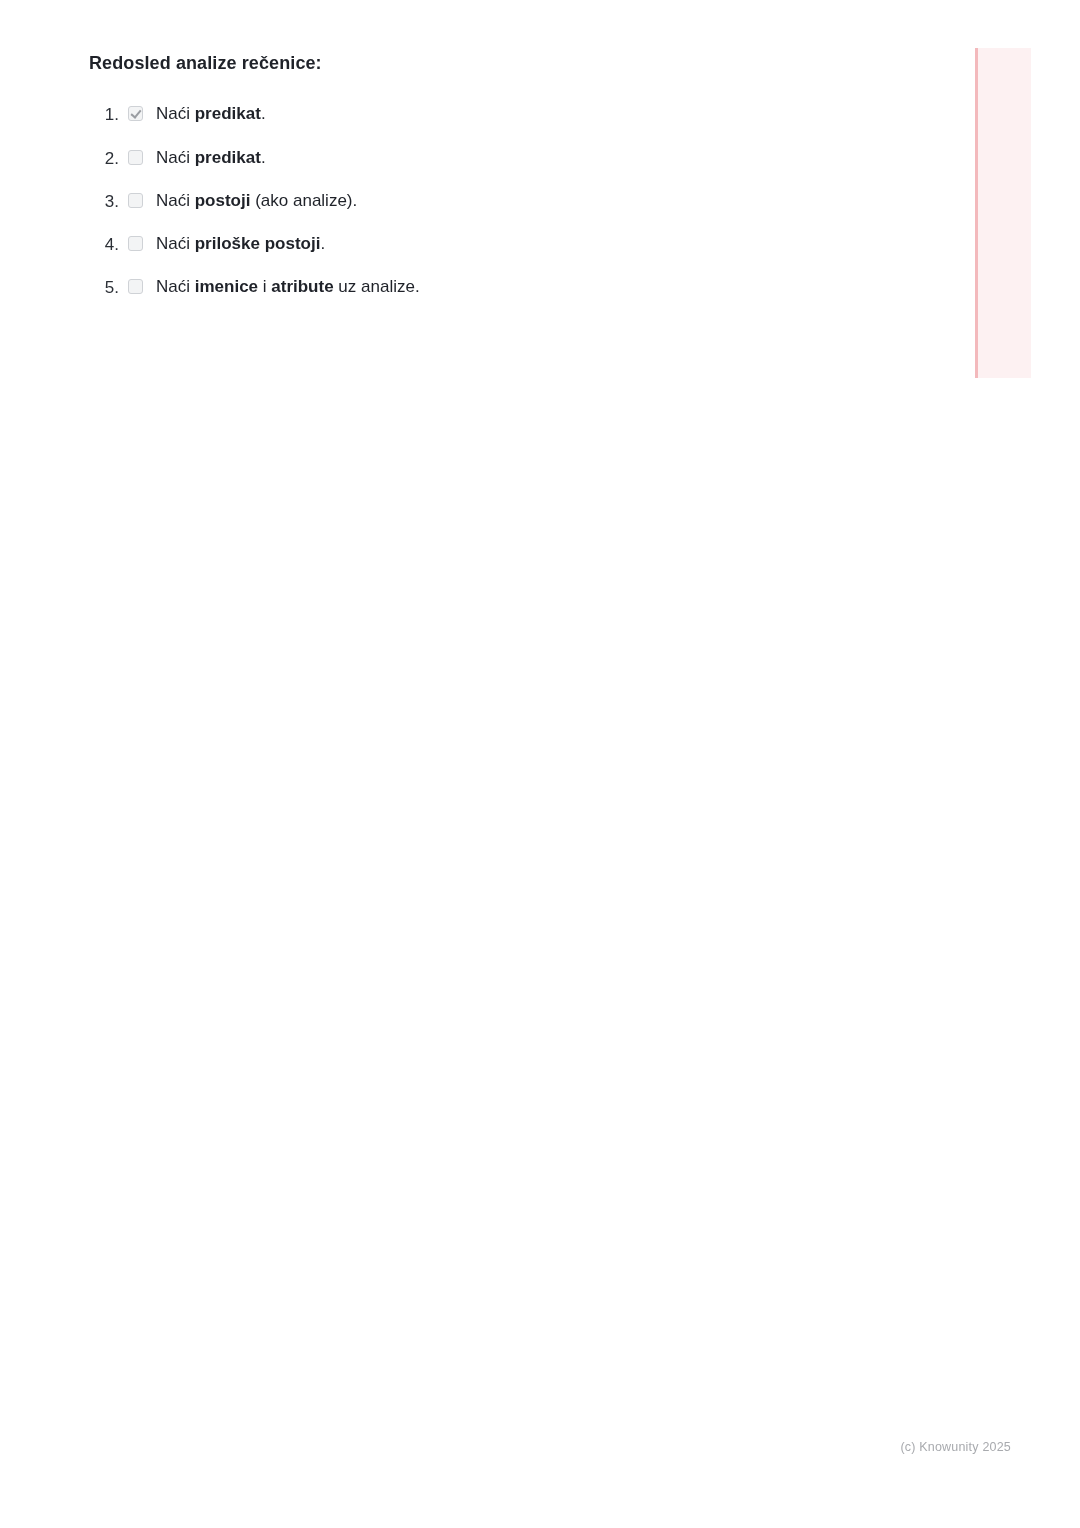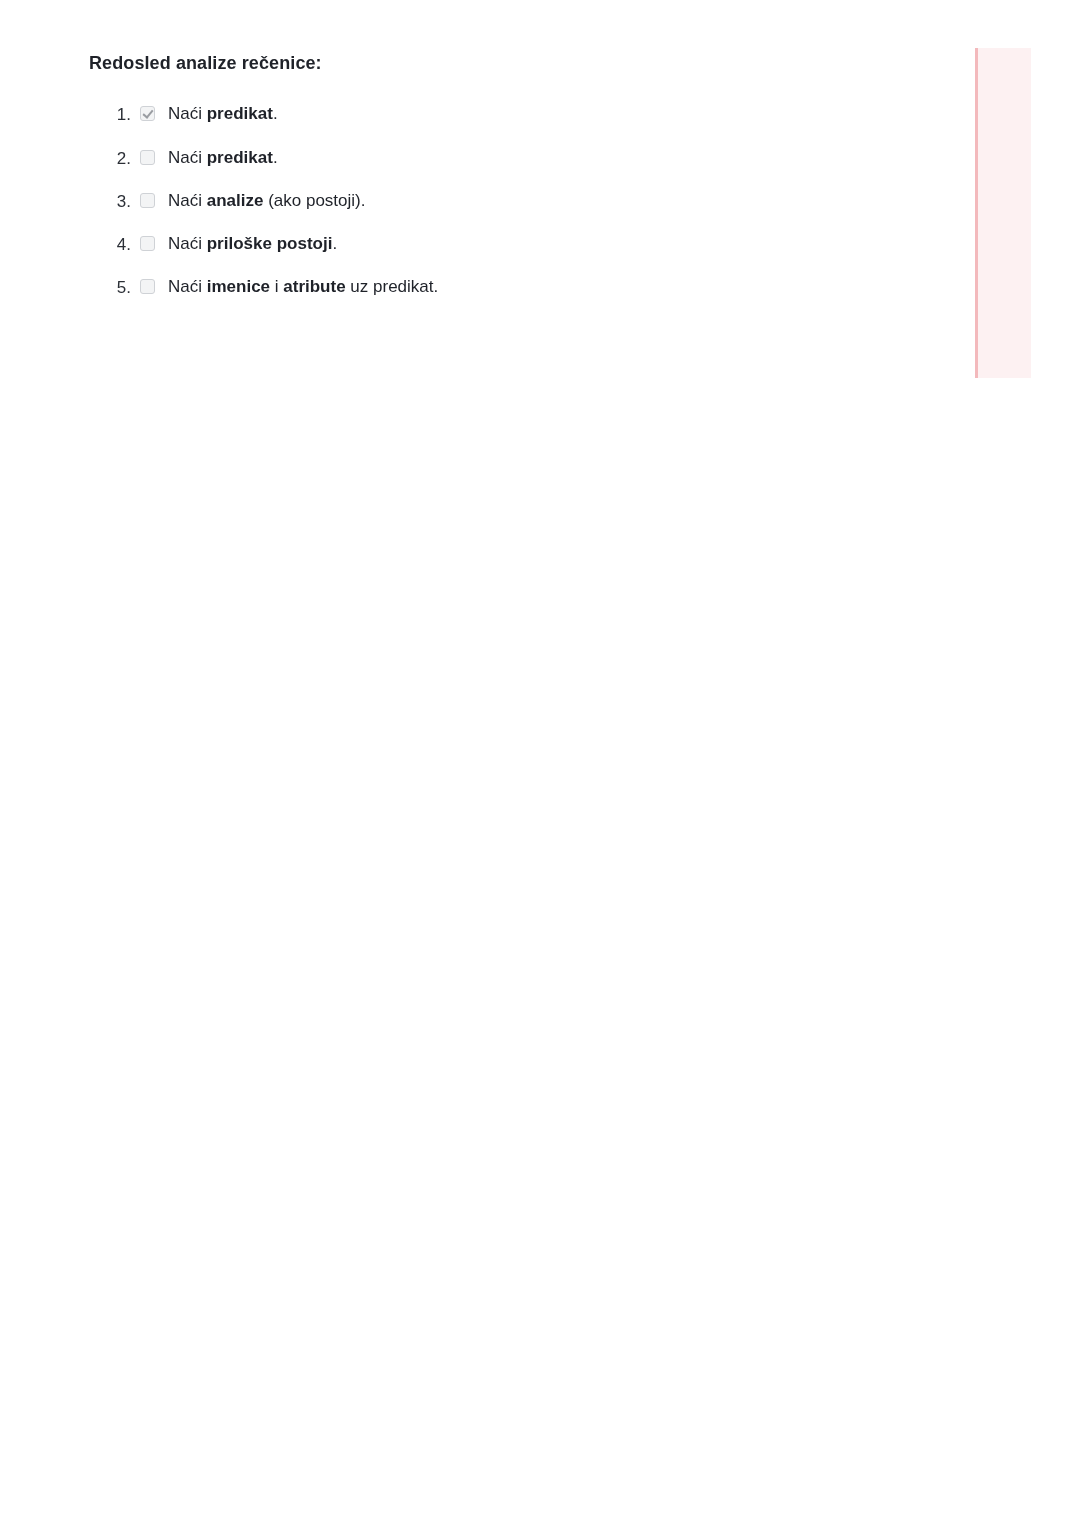--- a/index.html
+++ b/index.html
@@ -46,21 +46,21 @@
     font-size: 18px;
     font-weight: bold;
     color: #1f2229;
     letter-spacing: 0.1px;
     margin: 0 0 28px 0;
     line-height: 1.3;
   }
 
   ol.steps {
     list-style: none;
-    margin: 12px;
+    margin: 0;
     padding: 0;
     counter-reset: stepnum;
   }
 
   ol.steps > li {
     counter-increment: stepnum;
     display: flex;
     align-items: flex-start;
     margin-bottom: 21px;
     font-size: 17px;
@@ -142,29 +142,30 @@
           <span class="step-text"><span>Naći </span><b>predikat</b><span>.</span></span>
         </li>
         <li>
           <span class="num"></span>
           <span class="checkbox"></span>
           <span class="step-text"><span>Naći </span><b>predikat</b><span>.</span></span>
         </li>
         <li>
           <span class="num"></span>
           <span class="checkbox"></span>
-          <span class="step-text"><span>Naći </span><b>analize</b><span> (ako postoji).</span></span>
+          <span class="step-text"><span>Naći </span><b>postoji</b><span> (ako analize).</span></span>
         </li>
         <li>
           <span class="num"></span>
           <span class="checkbox"></span>
           <span class="step-text"><span>Naći </span><b>priloške postoji</b><span>.</span></span>
         </li>
         <li>
           <span class="num"></span>
           <span class="checkbox"></span>
-          <span class="step-text"><span>Naći </span><b>imenice</b><span> i </span><b>atribute</b><span> uz predikat.</span></span>
+          <span class="step-text"><span>Naći </span><b>imenice</b><span> i </span><b>atribute</b><span> uz analize.</span></span>
         </li>
       </ol>
   </div>
 
+  <div class="footer">(c) Knowunity 2025</div>
 
 </div>
 
 </body></html>

